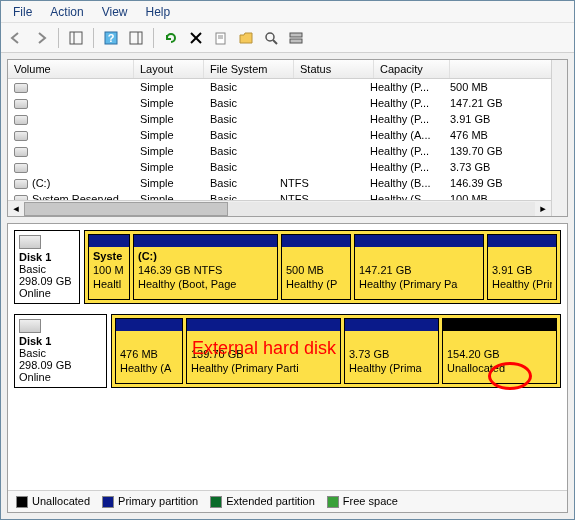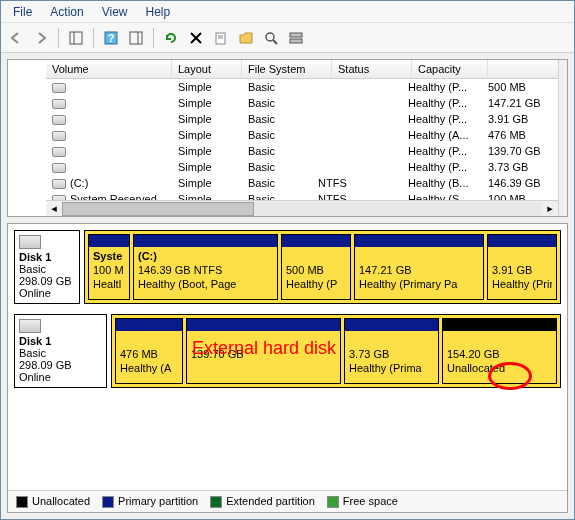--- a/index.html
+++ b/index.html
@@ -28,21 +28,21 @@
 .col.capacity { width: 76px; }
 .list-body { flex: 1; overflow: hidden; background: #fff; position: relative; }
 .list-row { display: flex; height: 16px; align-items: center; }
 .list-row .col { border-right: none; }
 .drive-icon { display: inline-block; width: 14px; height: 10px; border: 1px solid #888; border-radius: 2px; background: linear-gradient(#eee,#ccc); margin-right: 4px; vertical-align: middle; }
 .hscroll { height: 16px; background: #f0f0f0; border-top: 1px solid #d0d0d0; display:flex; align-items:center;}
 .hscroll .track { flex:1; height:14px; background:#e8e8e8; position:relative; }
 .hscroll .thumb { position:absolute; left:0; width:40%; height:100%; background:#c8c8c8; border:1px solid #a0a0a0; }
 .vscroll-outer { width: 16px; background: #f0f0f0; border-left:1px solid #d0d0d0; }
 .list-wrap { display:flex; flex:1; overflow:hidden;}
-.list-main { flex:1; display:flex; flex-direction:column;padding-left:38px; }
+.list-main { flex:1; display:flex; flex-direction:column; }
 .graphpane { border: 1px solid #a0a0a0; background: #fff; flex: 1; display: flex; flex-direction: column; overflow:hidden; position: relative; }
 .graph-body { flex:1; overflow:auto; padding:6px; display:flex; flex-direction:column; gap:10px; }
 .disk-row { display:flex; gap:4px; }
 .disk-label { width: 100px; border: 1px solid #000; background:#fff; padding:4px; display:flex; flex-direction:column; }
 .disk-label .dicon { width:22px; height:14px; border:1px solid #888; background:linear-gradient(#eee,#ccc); margin-bottom:2px;}
 .disk-label b { font-weight:bold; }
 .parts { flex:1; display:flex; gap:3px; border:1px solid #000; padding:3px; background:#fde047;}
 .part { border:1px solid #000; flex:1; min-width:0; display:flex; flex-direction:column; overflow:hidden;}
 .part .pbar { height:12px; }
 .part.primary .pbar { background:#0a1a8a; }
@@ -296,20 +296,21 @@
                   <div class="ln">&nbsp;</div>
                   <div class="ln">476 MB</div>
                   <div class="ln">Healthy (A</div>
                 </div>
               </div>
               <div class="part primary" style="flex: 0 0 155px;">
                 <div class="pbar"></div>
                 <div class="ptext">
                   <div class="ln">&nbsp;</div>
                   <div class="ln">139.70 GB</div>
+                  <div class="ln">Healthy (Primary Parti</div>
                 </div>
               </div>
               <div class="part primary" style="flex: 0 0 95px;">
                 <div class="pbar"></div>
                 <div class="ptext">
                   <div class="ln">&nbsp;</div>
                   <div class="ln">3.73 GB</div>
                   <div class="ln">Healthy (Prima</div>
                 </div>
               </div>

